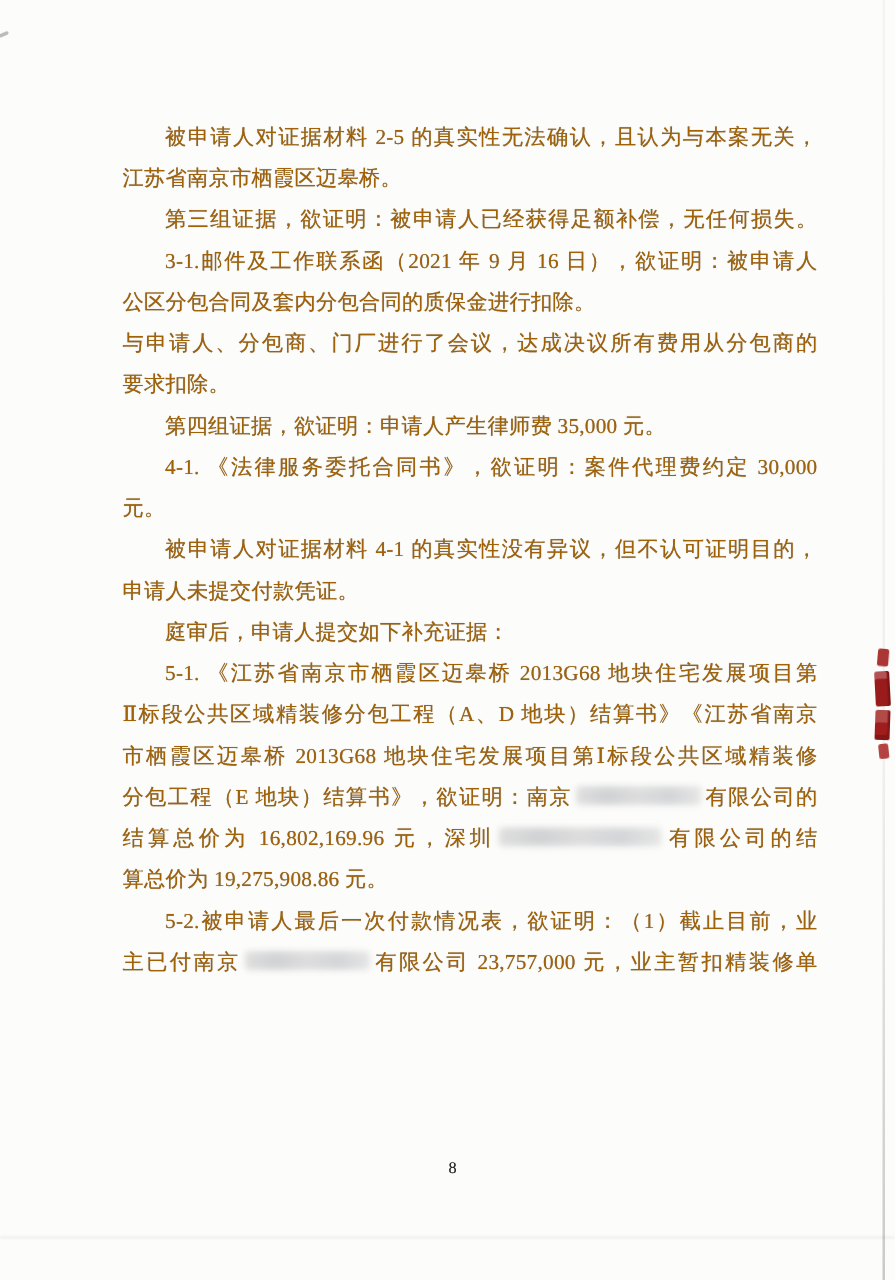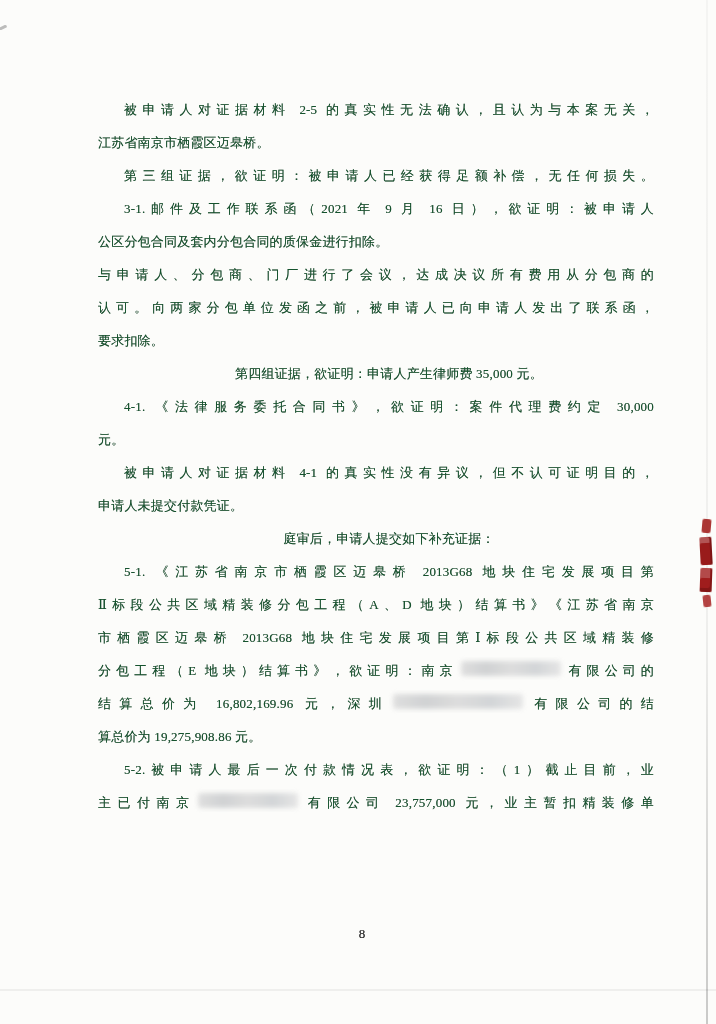--- a/index.html
+++ b/index.html
@@ -29,26 +29,26 @@
   .stamp-frag { position: absolute; filter: blur(0.5px); }
   .sf1 { left: 702px; top: 519px; width: 9px;  height: 14px; background: #a32220; border-radius: 2px; transform: rotate(5deg); opacity: .9; }
   .sf2 { left: 700px; top: 537px; width: 12px; height: 28px; background: #991b1b; border-radius: 2px; transform: rotate(-3deg);
          box-shadow: inset -2px 0 0 #7d1414, inset 0 6px 0 rgba(255,255,255,0.25); }
   .sf3 { left: 700px; top: 568px; width: 12px; height: 24px; background: #a01d1d; border-radius: 2px; transform: rotate(2deg);
          box-shadow: inset -2px -4px 0 #841616, inset 0 10px 0 rgba(255,255,255,0.2); }
   .sf4 { left: 703px; top: 595px; width: 8px;  height: 12px; background: #a82524; border-radius: 2px; transform: rotate(-6deg); opacity: .85; }
   
   .doc {
     position: absolute; left: 98px; top: 93px; width: 556px;
-    font-size: 13px; line-height: 33px; color: #14532d;
+    font-size: 17px; line-height: 33px; color: #a16207;
     text-shadow: 0 0 0.6px rgba(40,40,40,0.55);
     letter-spacing: 0.2px;
   }
   .ln { width: 556px; white-space: nowrap; }
-  .ind { text-indent: 2em; text-align: center; }
+  .ind { text-indent: 2em; }
   .j { text-align: justify; text-align-last: justify; }
   
   .redact {
     display: inline-block; height: 15px; vertical-align: -1px;
     background: linear-gradient(90deg, #dadada 0%, #c9cbcd 25%, #d8d8d8 50%, #cccfd2 75%, #e2e2e2 100%);
     border-radius: 3px; filter: blur(2.6px); opacity: 0.85;
     margin: 0 3px;
   }
   .rw100 { width: 100px; }
   .rw130 { width: 130px; }
@@ -73,21 +73,20 @@
   <div class="stamp-frag sf4"></div>
 </div>
 
 <div class="doc">
   <div class="ln ind j">被申请人对证据材料 2-5 的真实性无法确认，且认为与本案无关，</div>
   <div class="ln">江苏省南京市栖霞区迈皋桥。</div>
   <div class="ln ind j">第三组证据，欲证明：被申请人已经获得足额补偿，无任何损失。</div>
   <div class="ln ind j">3-1.邮件及工作联系函（2021 年 9 月 16 日），欲证明：被申请人</div>
   <div class="ln">公区分包合同及套内分包合同的质保金进行扣除。</div>
   <div class="ln j">与申请人、分包商、门厂进行了会议，达成决议所有费用从分包商的</div>
-  <div class="ln j">认可。向两家分包单位发函之前，被申请人已向申请人发出了联系函，</div>
   <div class="ln">要求扣除。</div>
   <div class="ln ind">第四组证据，欲证明：申请人产生律师费 35,000 元。</div>
   <div class="ln ind j">4-1. 《法律服务委托合同书》，欲证明：案件代理费约定 30,000</div>
   <div class="ln">元。</div>
   <div class="ln ind j">被申请人对证据材料 4-1 的真实性没有异议，但不认可证明目的，</div>
   <div class="ln">申请人未提交付款凭证。</div>
   <div class="ln ind">庭审后，申请人提交如下补充证据：</div>
   <div class="ln ind j">5-1. 《江苏省南京市栖霞区迈皋桥 2013G68 地块住宅发展项目第</div>
   <div class="ln j">Ⅱ标段公共区域精装修分包工程（A、D 地块）结算书》《江苏省南京</div>
   <div class="ln j">市栖霞区迈皋桥 2013G68 地块住宅发展项目第Ⅰ标段公共区域精装修</div>

